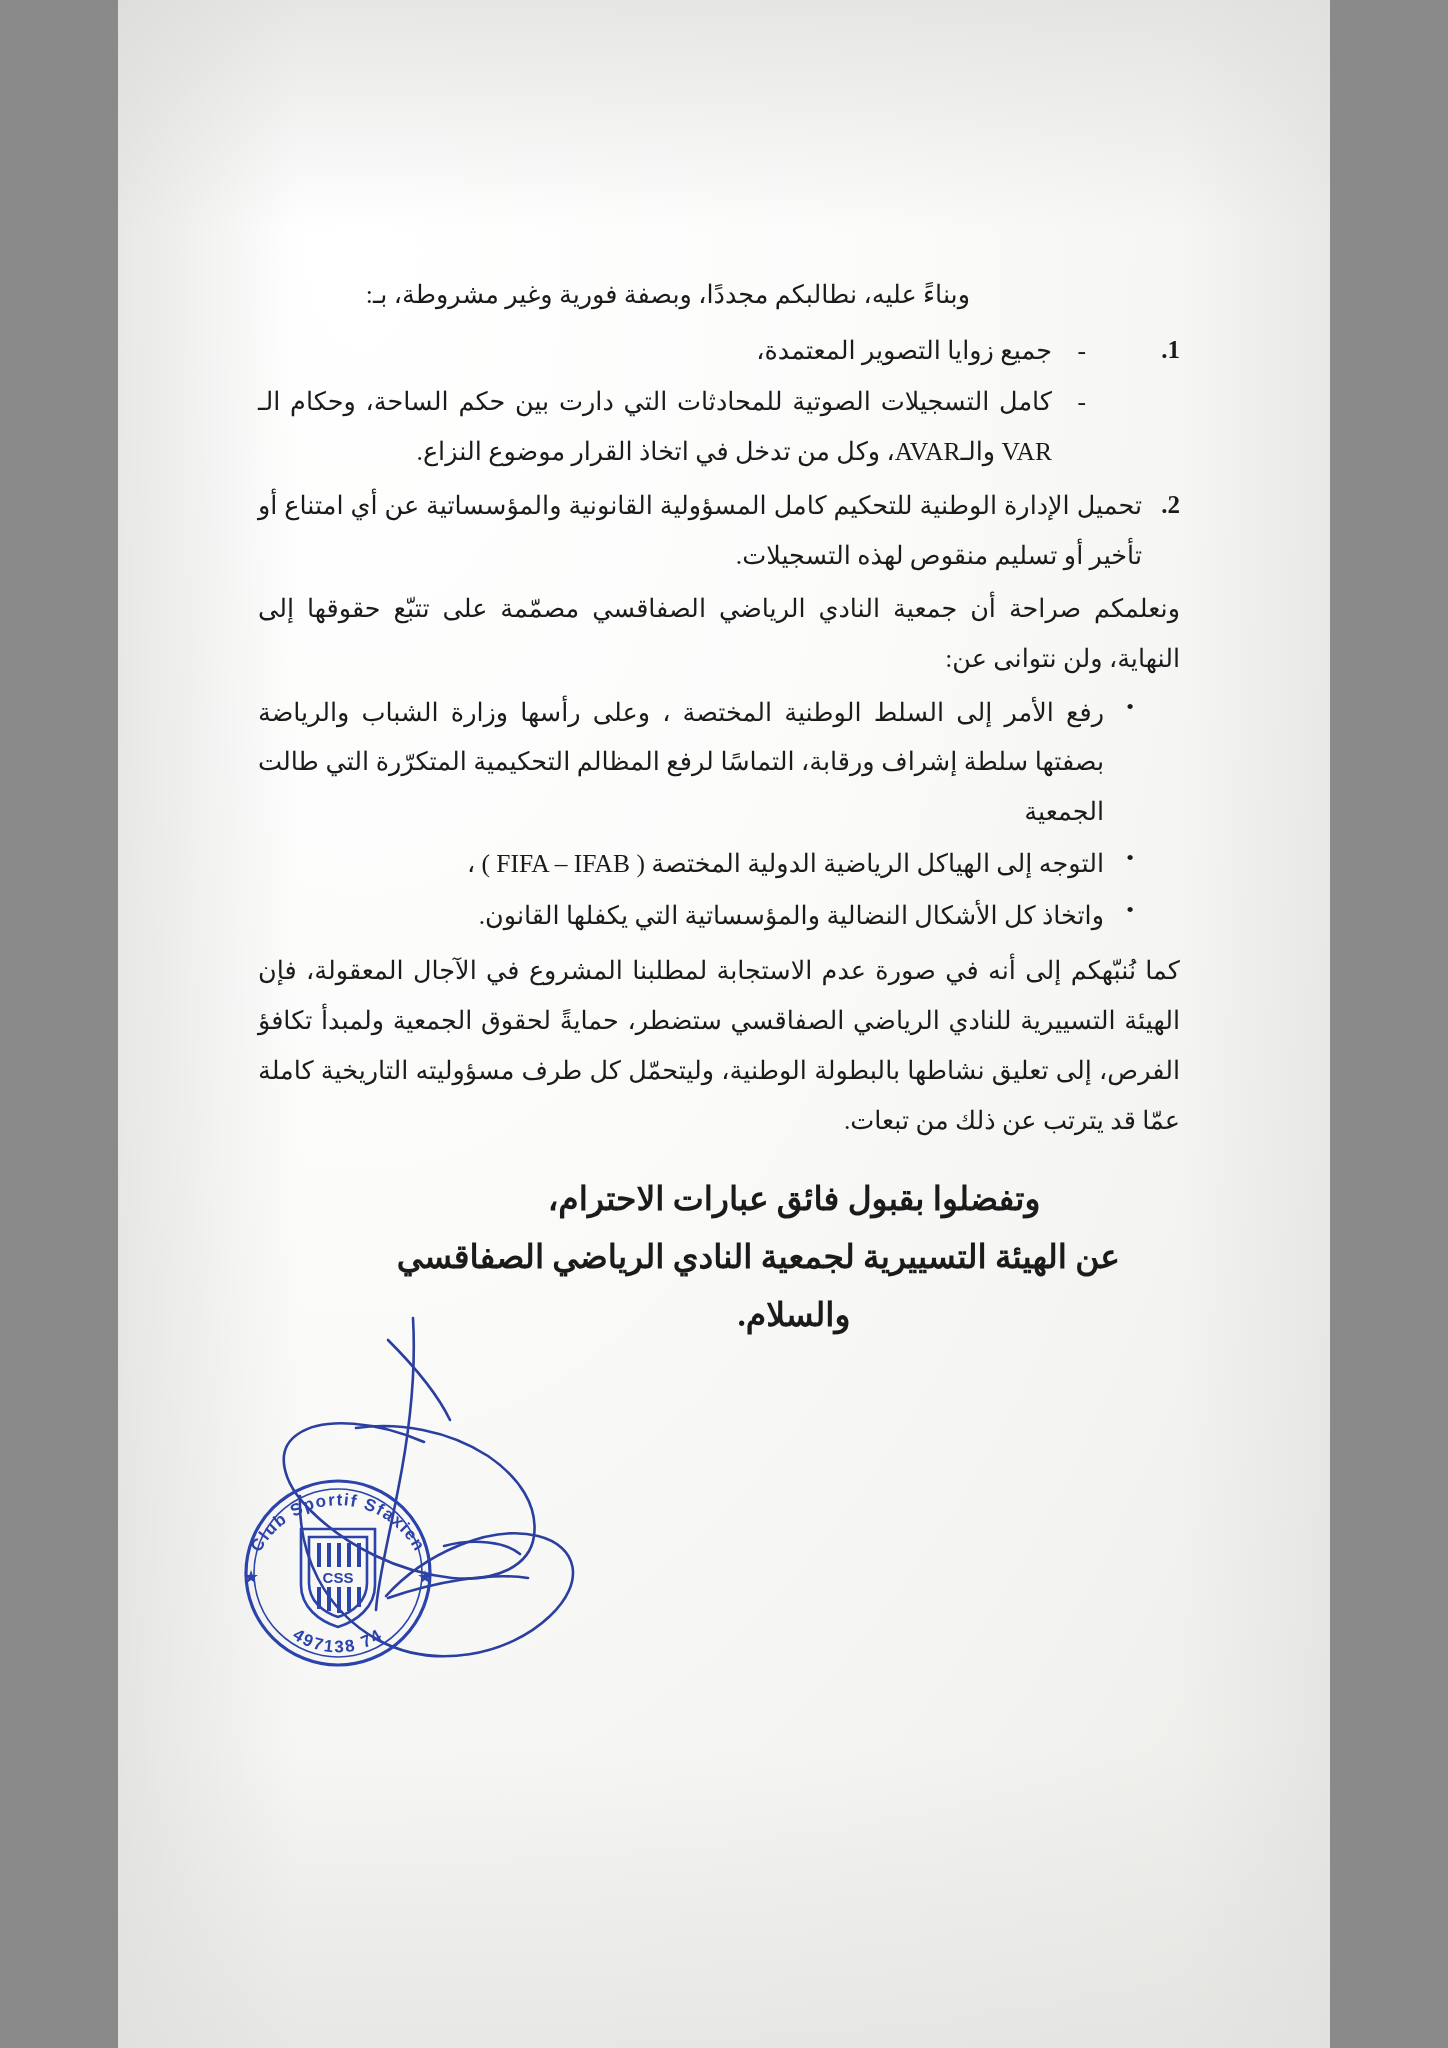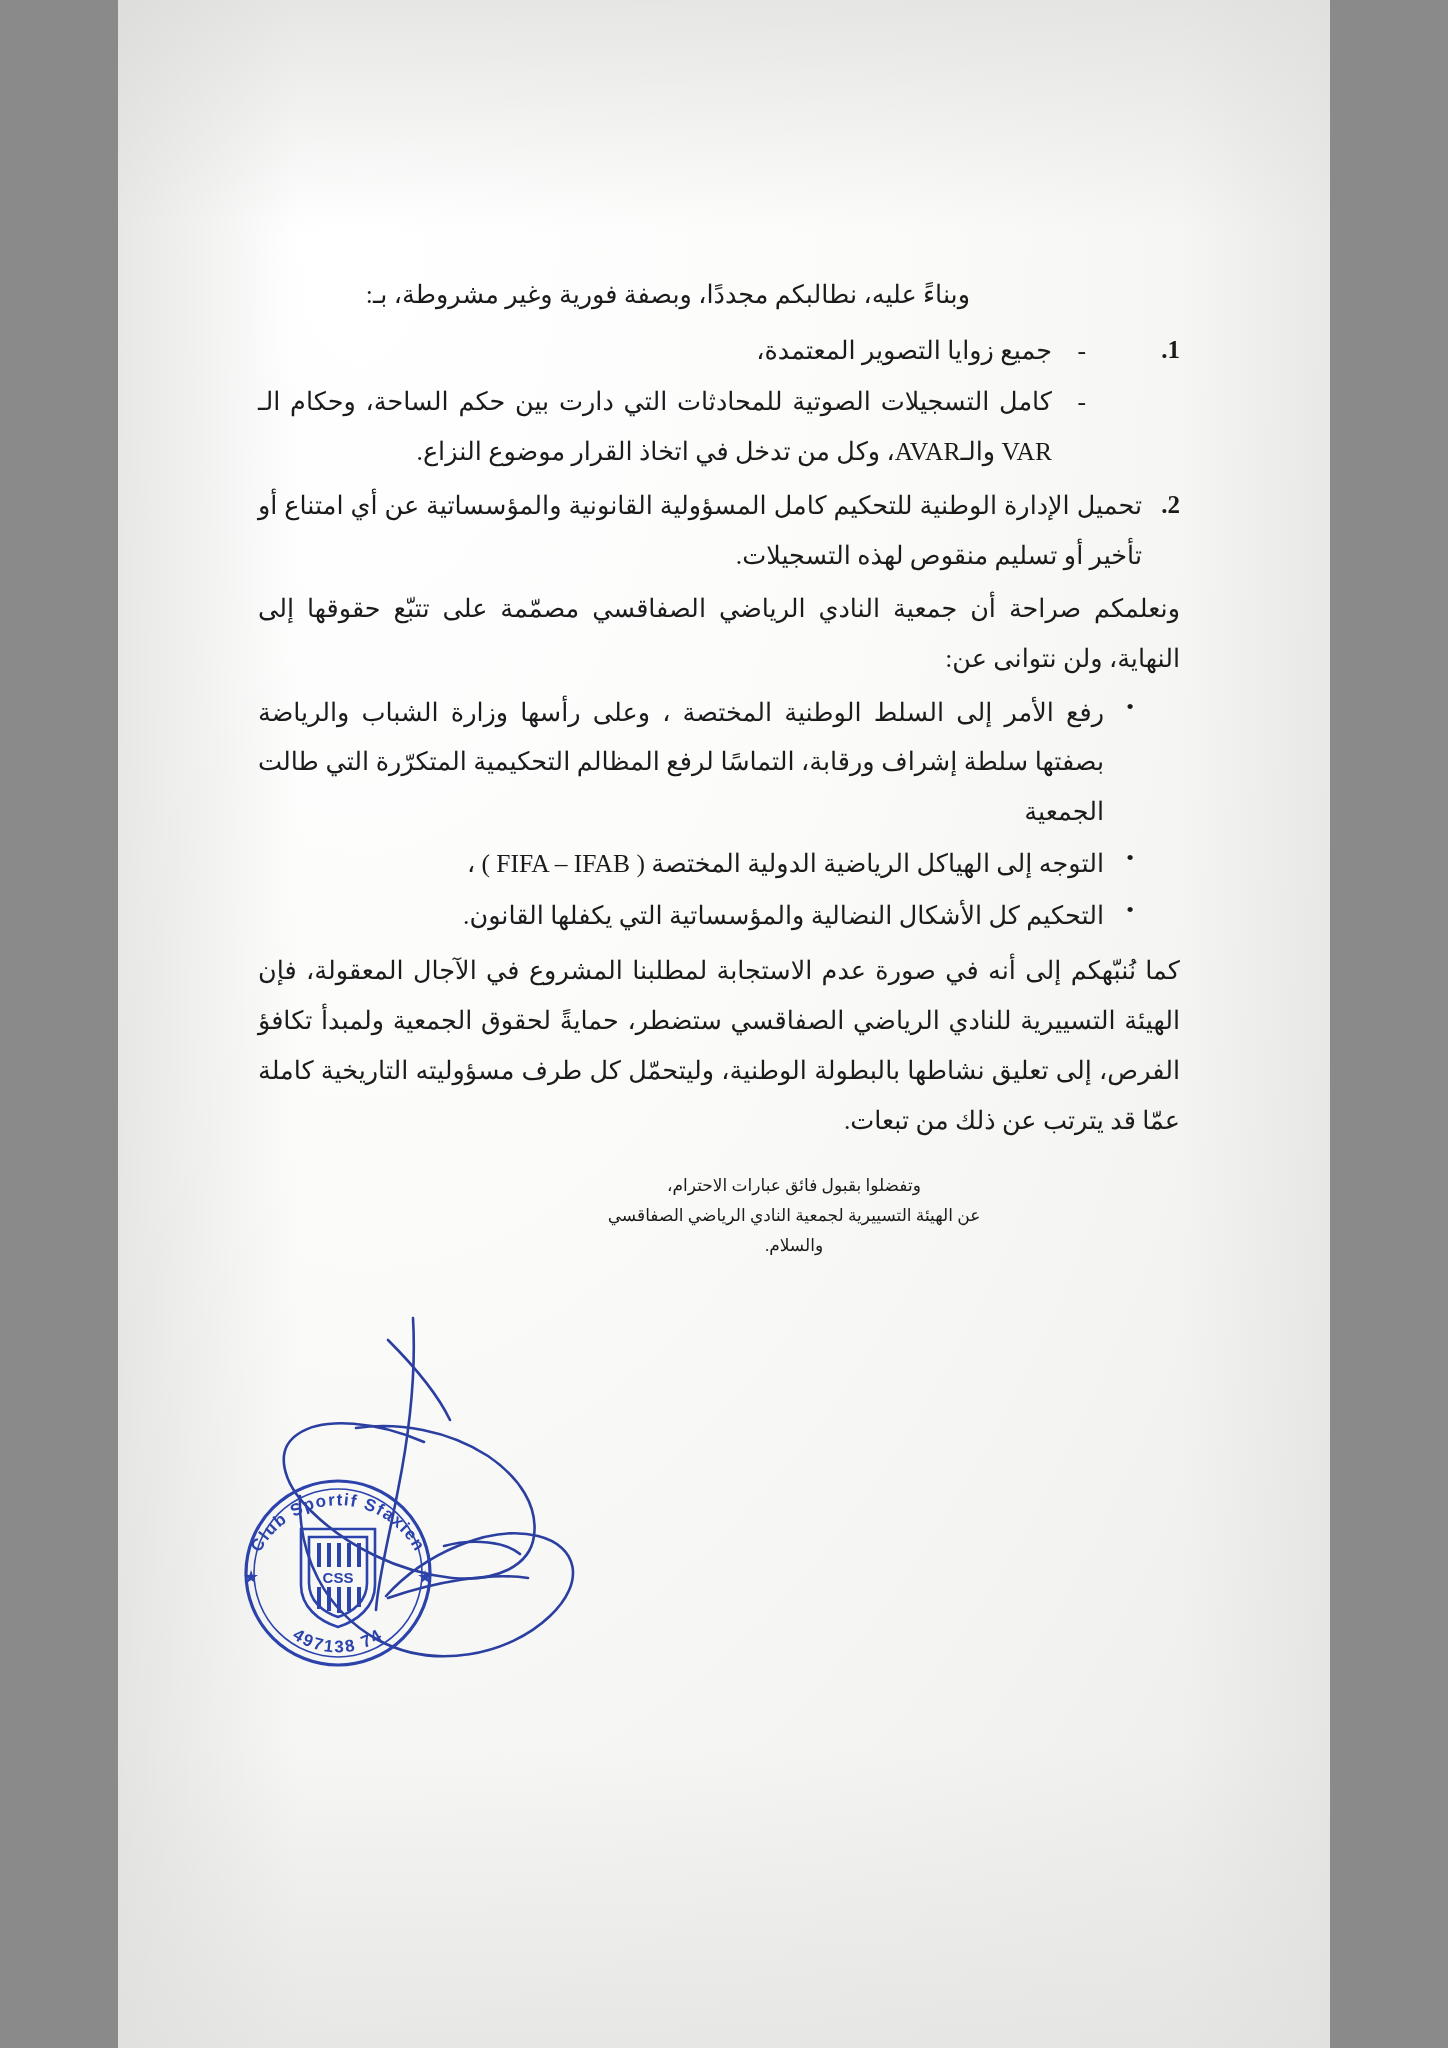--- a/index.html
+++ b/index.html
@@ -111,22 +111,22 @@
   }
 
   p.para {
     margin: 4px 0 4px 0;
     text-align: justify;
   }
 
   .sign-block {
     margin-top: 26px;
     text-align: center;
-    font-weight: normal;
-    font-size: 17px;
+    font-weight: bold;
+    font-size: 33px;
     line-height: 1.75;
     padding-right: 60px;
     padding-left: 210px;
   }
   .sign-block div { white-space: nowrap; }
 
   
   .stamp {
     position: absolute;
     left: 105px;
@@ -186,21 +186,21 @@
       <li>
         <span class="bullet">•</span>
         <span>رفع الأمر إلى السلط الوطنية المختصة ، وعلى رأسها وزارة الشباب والرياضة بصفتها سلطة إشراف ورقابة، التماسًا لرفع المظالم التحكيمية المتكرّرة التي طالت الجمعية</span>
       </li>
       <li>
         <span class="bullet">•</span>
         <span>التوجه إلى الهياكل  الرياضية الدولية المختصة ( FIFA – IFAB ) ،</span>
       </li>
       <li>
         <span class="bullet">•</span>
-        <span>التحكيم كل الأشكال النضالية والمؤسساتية التي يكفلها القانون.</span>
+        <span>واتخاذ كل الأشكال النضالية والمؤسساتية التي يكفلها القانون.</span>
       </li>
     </ul>
 
     <p class="para">كما نُنبّهكم إلى أنه في صورة عدم الاستجابة لمطلبنا المشروع في الآجال المعقولة، فإن الهيئة التسييرية للنادي الرياضي الصفاقسي ستضطر، حمايةً لحقوق الجمعية ولمبدأ تكافؤ الفرص، إلى تعليق نشاطها بالبطولة الوطنية، وليتحمّل كل طرف مسؤوليته التاريخية كاملة عمّا قد يترتب عن ذلك من تبعات.</p>
 
     <div class="sign-block">
       <div>وتفضلوا بقبول فائق عبارات الاحترام،</div>
       <div>عن الهيئة التسييرية لجمعية النادي الرياضي الصفاقسي</div>
       <div>والسلام.</div>
     </div>

